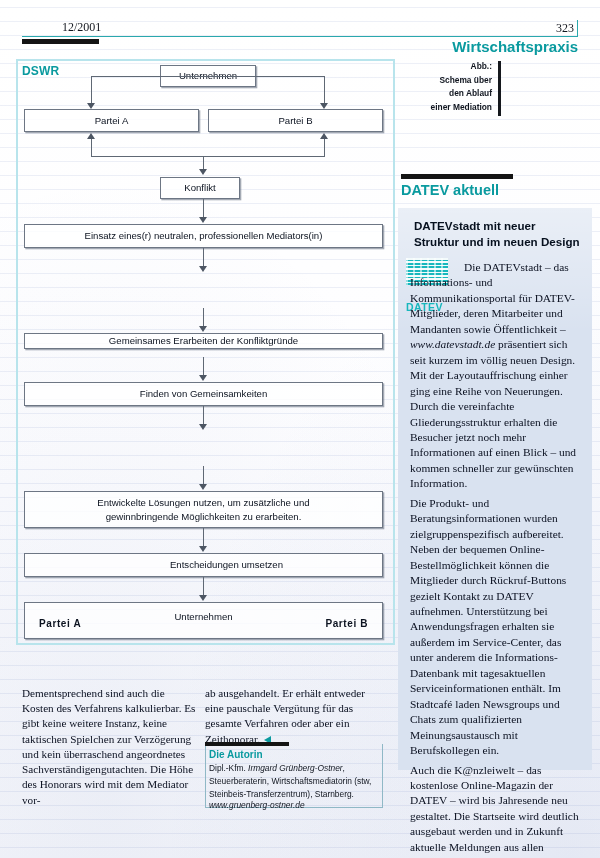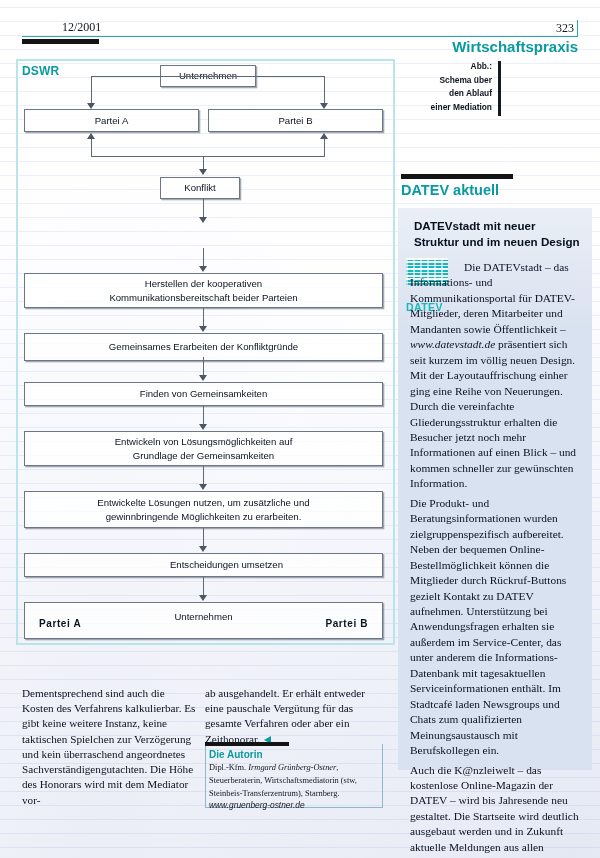--- a/index.html
+++ b/index.html
@@ -96,21 +96,21 @@
   .col1{left:22px;top:686px;width:175px;}
   .col2{left:205px;top:686px;width:178px;}
   .col p{margin:0;}
 
   .author-box{position:absolute;left:205px;top:744px;width:178px;height:64px;
      border:1px solid #8fb8c6;border-top:none;box-sizing:border-box;background:transparent;}
   .author-rule{position:absolute;left:205px;top:742px;width:84px;height:4px;background:#141414;}
   .author-title{position:absolute;left:209px;top:749px;
      font-family:"Liberation Sans",sans-serif;font-weight:bold;font-size:10px;color:#0a9a9f;}
   .author-text{position:absolute;left:209px;top:762px;width:172px;
-     font-family:Liberation Serif, serif;font-size:8.4px;line-height:1.52;color:#10151f;}
+     font-family:Liberation Sans, sans-serif;font-size:8.4px;line-height:1.52;color:#10151f;}
   .author-text i{font-style:italic;}
   .author-url{position:absolute;left:209px;top:800px;
      font-family:"Liberation Sans",sans-serif;font-style:italic;font-size:8.4px;color:#10151f;}
 </style>
 </head>
 <body>
 
 <div class="page-bg"></div>
 <div class="showthrough"></div>
 <div class="paperwear"></div>
@@ -153,50 +153,45 @@
   <div class="vline" style="left:187px;top:97px;height:16px;"></div>
   <div class="arrow-d" style="left:183px;top:110px;"></div>
 
   <div class="node" style="left:144px;top:118px;width:80px;height:22px;">
     <span>Konflikt</span>
   </div>
 
   <div class="vline" style="left:187px;top:140px;height:21px;"></div>
   <div class="arrow-d" style="left:183px;top:158px;"></div>
 
+  <div class="node" style="left:8px;top:165px;width:359px;height:24px;">
+    <span>Einsatz eines(r) neutralen, professionellen Mediators(in)</span>
+  </div>
 
   <div class="vline" style="left:187px;top:189px;height:21px;"></div>
   <div class="arrow-d" style="left:183px;top:207px;"></div>
 
-  <div class="node" style="left:8px;top:214px;width:359px;height:35px;">
-    <span>Herstellen der kooperativen</span>
-    <span>Kommunikationsbereitschaft beider Parteien</span>
-  </div>
 
   <div class="vline" style="left:187px;top:249px;height:21px;"></div>
   <div class="arrow-d" style="left:183px;top:267px;"></div>
 
-  <div class="node" style="left:8px;top:274px;width:359px;height:28px;align-items:center;">
+  <div class="node" style="left:8px;top:274px;width:359px;height:16px;align-items:center;">
     <span>Gemeinsames Erarbeiten der Konfliktgründe</span>
   </div>
 
   <div class="vline" style="left:187px;top:298px;height:21px;"></div>
   <div class="arrow-d" style="left:183px;top:316px;"></div>
 
   <div class="node" style="left:8px;top:323px;width:359px;height:24px;">
     <span>Finden von Gemeinsamkeiten</span>
   </div>
 
   <div class="vline" style="left:187px;top:347px;height:21px;"></div>
   <div class="arrow-d" style="left:183px;top:365px;"></div>
 
-  <div class="node" style="left:8px;top:372px;width:359px;height:35px;">
-    <span>Entwickeln von Lösungsmöglichkeiten auf</span>
-    <span>Grundlage der Gemeinsamkeiten</span>
-  </div>
 
   <div class="vline" style="left:187px;top:407px;height:21px;"></div>
   <div class="arrow-d" style="left:183px;top:425px;"></div>
 
   <div class="node" style="left:8px;top:432px;width:359px;height:37px;">
     <span>Entwickelte Lösungen nutzen, um zusätzliche und</span>
     <span>gewinnbringende Möglichkeiten zu erarbeiten.</span>
   </div>
 
   <div class="vline" style="left:187px;top:469px;height:21px;"></div>

